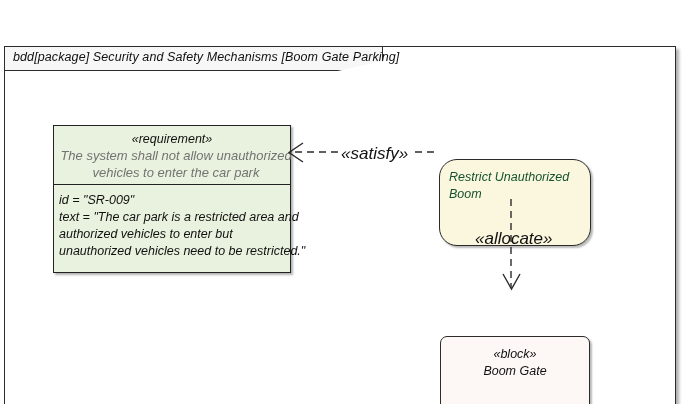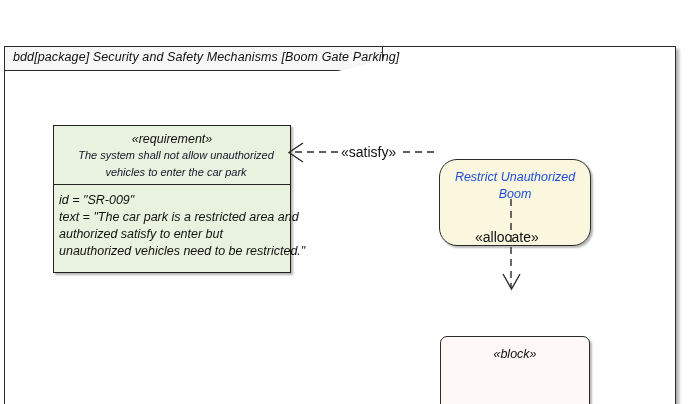--- a/index.html
+++ b/index.html
@@ -77,23 +77,23 @@
     text-align: center;
     padding-top: 5px;
   }
   #requirement-stereotype {
     font-size: 12.5px;
     font-style: italic;
     color: #111111;
     line-height: 16px;
   }
   #requirement-title {
-    font-size: 11px;
-    font-style: italic;
-    color: #0f172a;
+    font-size: 13px;
+    font-style: italic;
+    color: #737373;
     line-height: 17px;
     white-space: nowrap;
     position: relative;
     left: 4px;
   }
   #requirement-body {
     position: absolute;
     left: 0;
     top: 60px;
     right: 0;
@@ -122,22 +122,21 @@
     box-sizing: border-box;
     box-shadow: 2px 2px 2px rgba(0,0,0,0.28);
     display: flex;
     align-items: flex-start;
     justify-content: center;
     padding-top: 9px;
   }
   #restrict-label {
     font-size: 12.5px;
     font-style: italic;
-    color: #1d4ed8;
-    text-align: center;
+    color: #14532d;
     line-height: 17px;
     width: 132px;
   }
 
   
   #block-node {
     position: absolute;
     left: 435px;
     top: 289px;
     width: 150px;
@@ -162,21 +161,22 @@
   #edges-layer {
     position: absolute;
     left: 0;
     top: 0;
     width: 689px;
     height: 404px;
     pointer-events: none;
   }
   .edge-label {
     position: absolute;
-    font-size: 14px;
+    font-size: 17px;
+    font-style: italic;
     color: #111111;
     white-space: nowrap;
     background: #ffffff;
     padding: 0 2px;
   }
   #satisfy-label {
     left: 339px;
     top: 144px;
   }
   #allocate-label {
@@ -195,34 +195,35 @@
 
   <div id="requirement-node">
     <div id="requirement-header">
       <div id="requirement-stereotype">«requirement»</div>
       <div id="requirement-title">The system shall not allow unauthorized</div>
       <div id="requirement-title">vehicles to enter the car park</div>
     </div>
     <div id="requirement-body">
       <div class="req-attr">id = "SR-009"</div>
       <div class="req-attr">text = "The car park is a restricted area and</div>
-      <div class="req-attr">authorized satisfy to enter but</div>
+      <div class="req-attr">authorized vehicles to enter but</div>
       <div class="req-attr">unauthorized vehicles need to be restricted."</div>
     </div>
   </div>
 
   <div id="restrict-node">
     <div id="restrict-label">
       <span>Restrict Unauthorized</span><br>
       <span>Boom</span>
     </div>
   </div>
 
   <div id="block-node">
     <div id="block-stereotype">«block»</div>
+    <div id="block-name">Boom Gate</div>
   </div>
 
 </div>
 
 <svg id="edges-layer">
 
   <line x1="434" y1="152" x2="292" y2="152" stroke="#2b2b2b" stroke-width="1.4" stroke-dasharray="7,5"></line>
 
   <polyline points="303,143 289,152.5 303,162" fill="none" stroke="#2b2b2b" stroke-width="1.4"></polyline>
 

